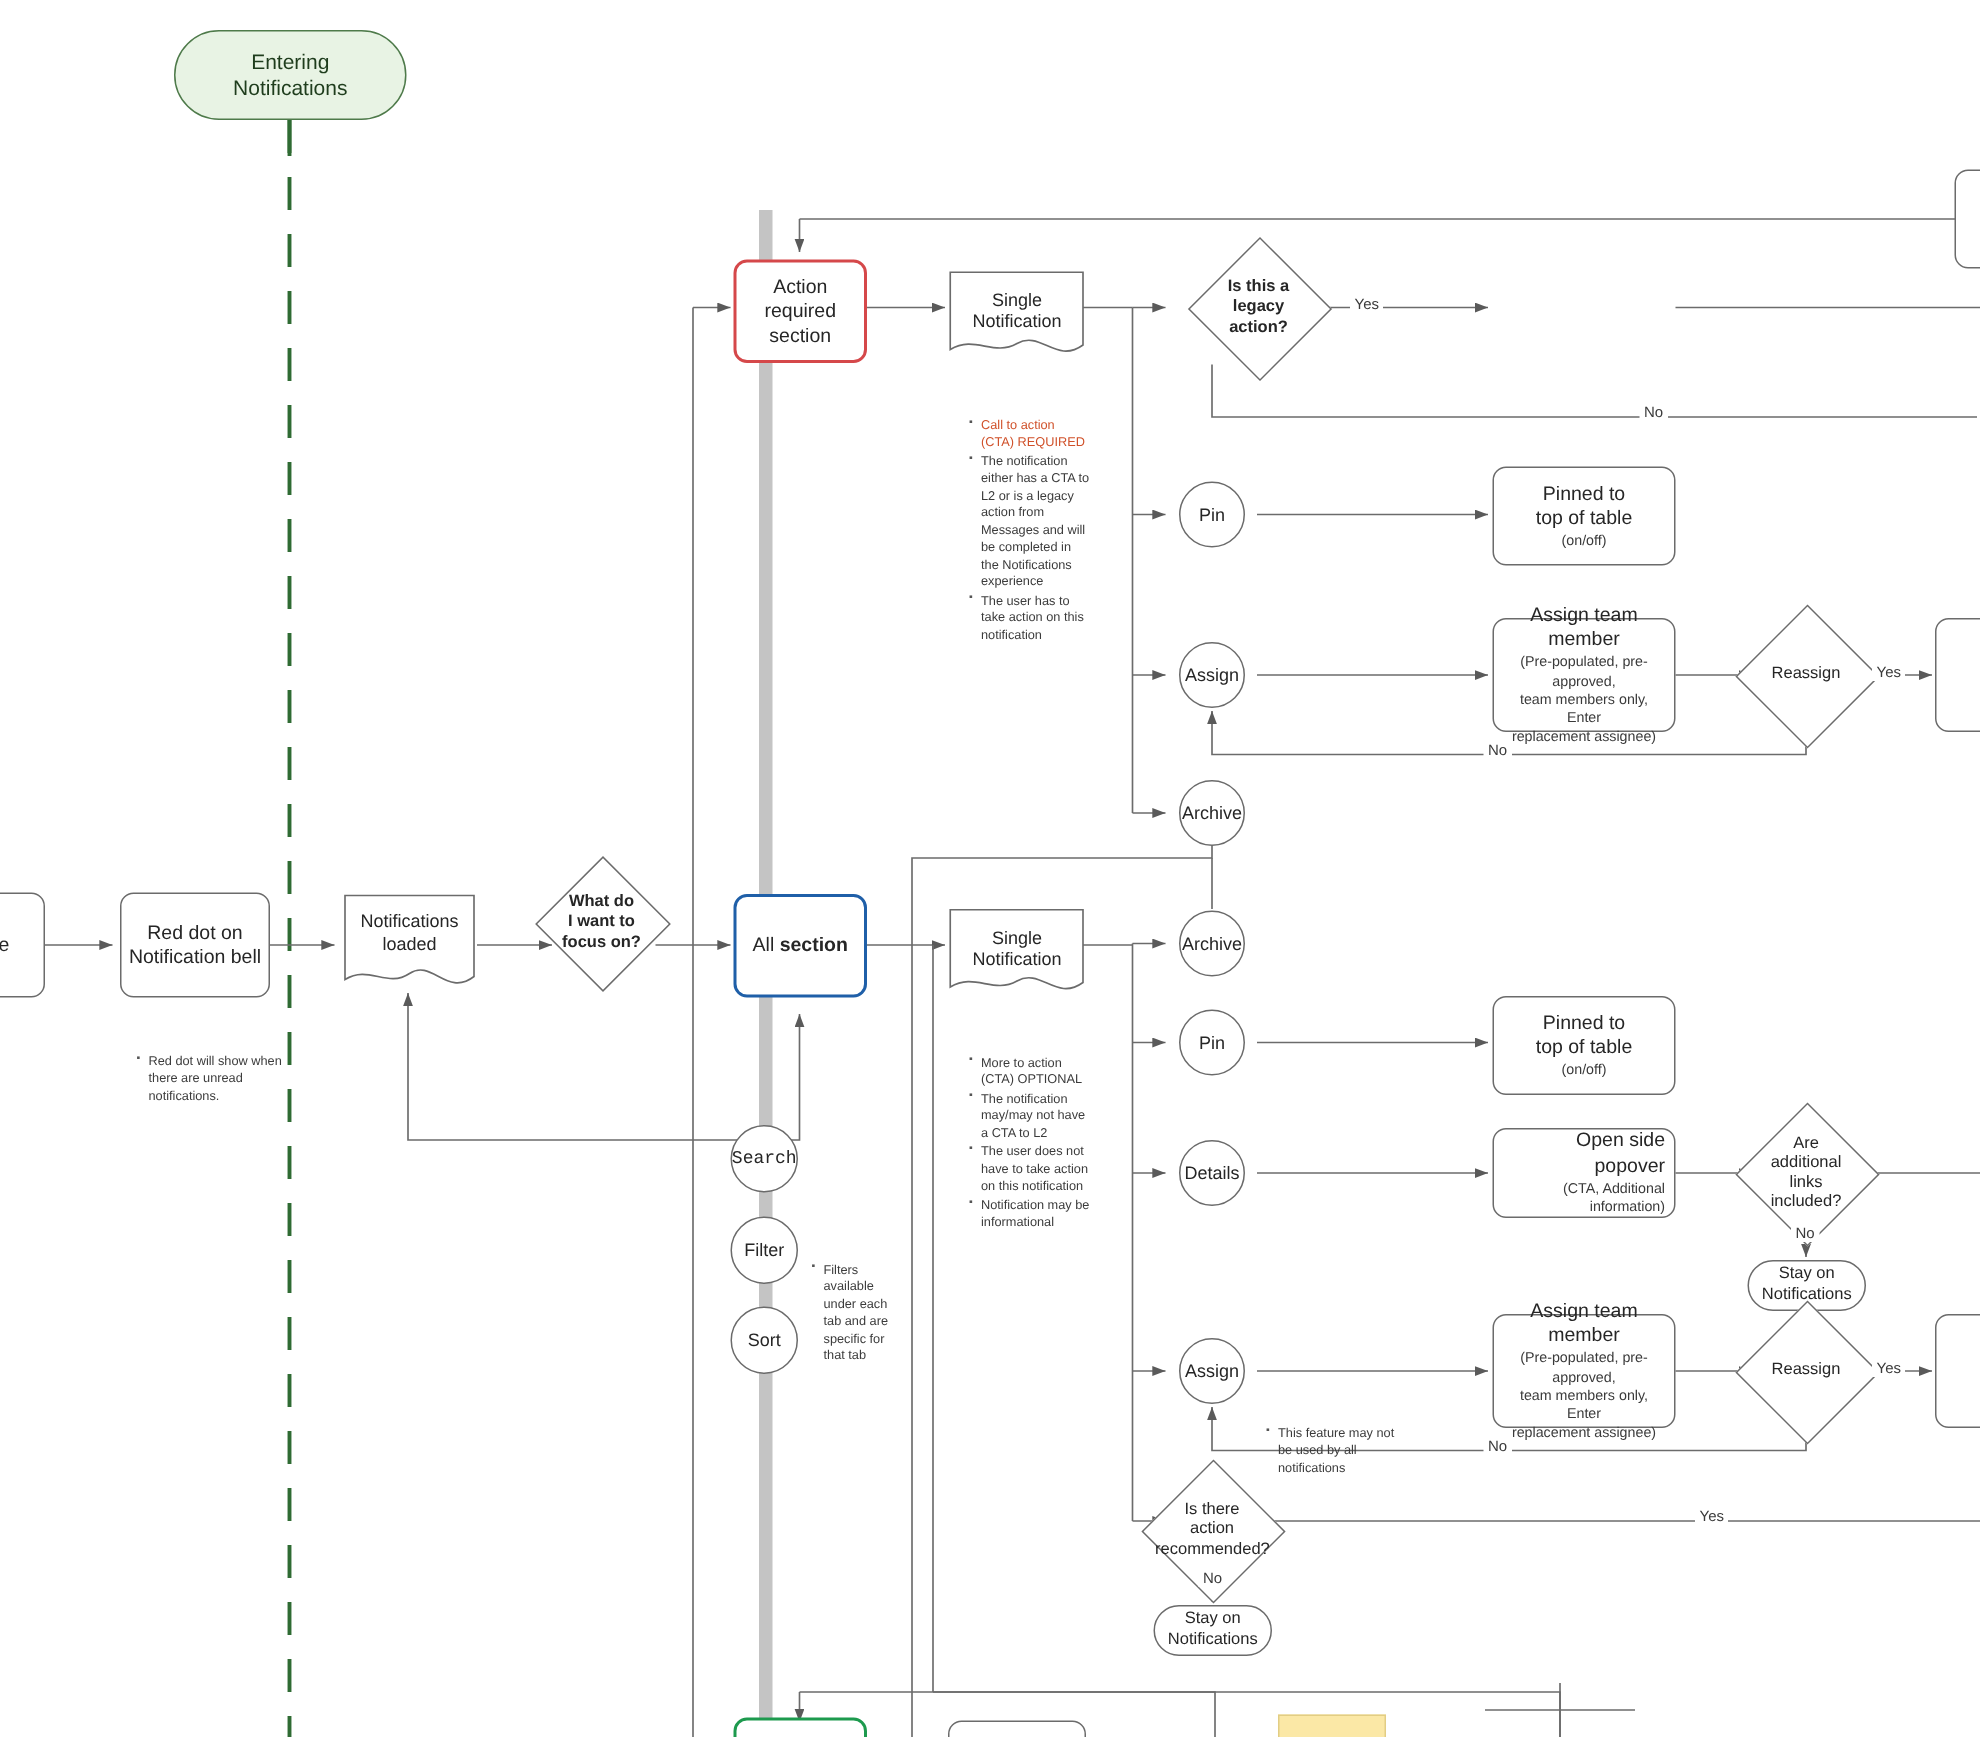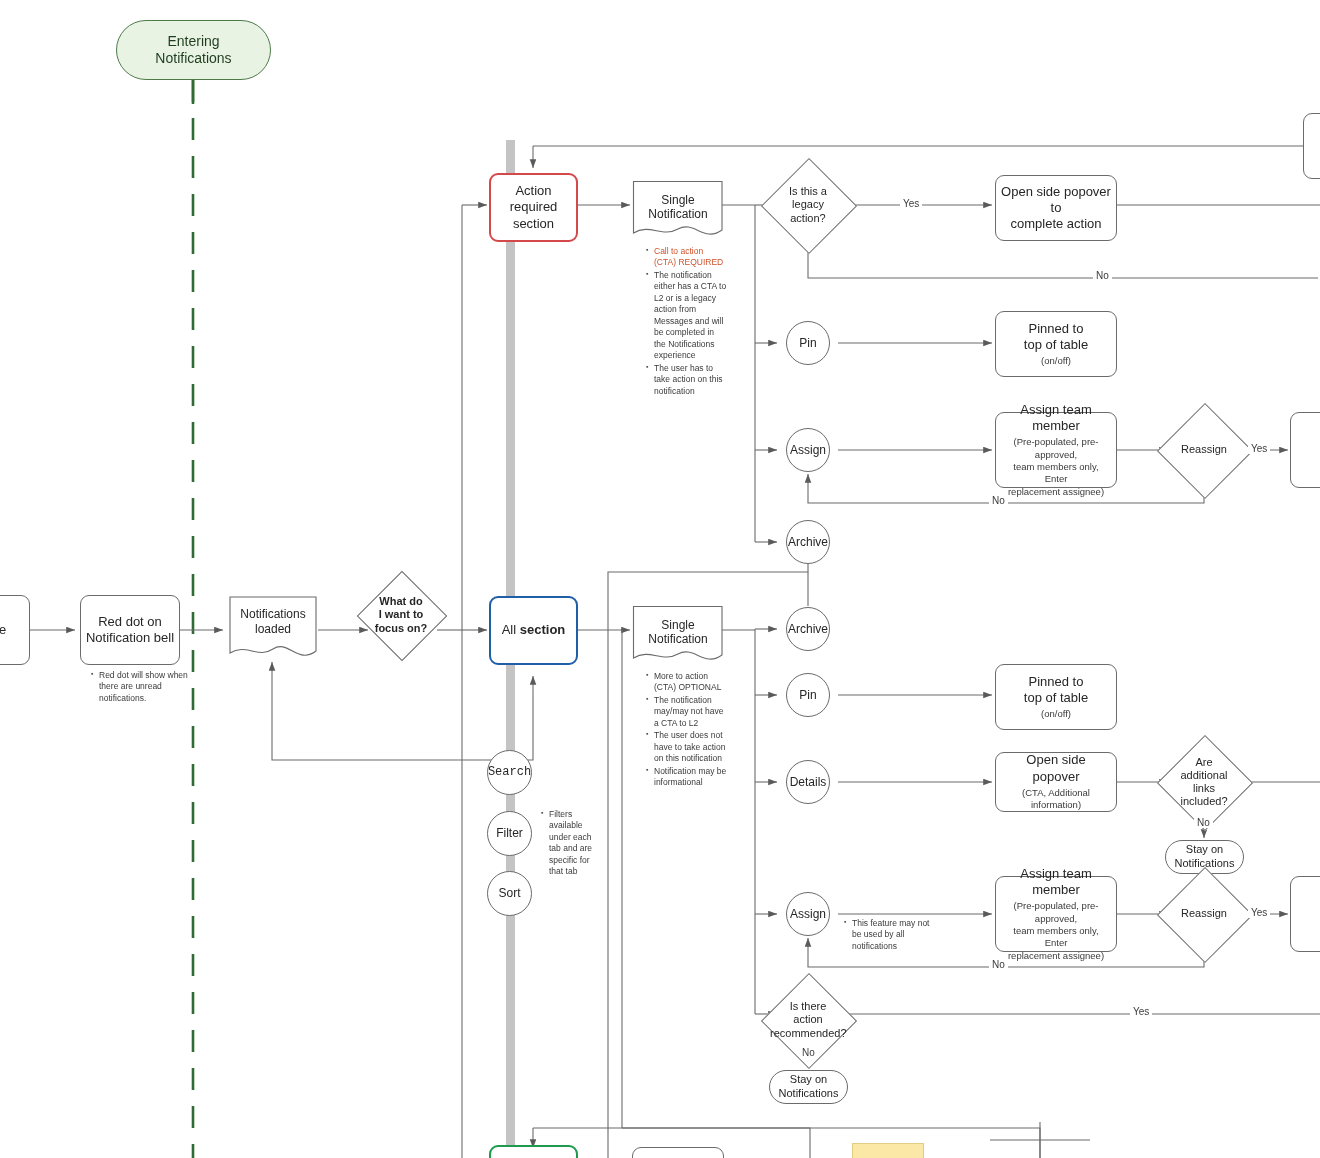--- a/index.html
+++ b/index.html
@@ -14,21 +14,21 @@
   .title{font-size:13px;}
   .sub{font-size:9.5px;color:#3a3a3a;margin-top:2px;line-height:1.3;}
   .terminal{border-radius:999px;font-size:13px;}
   .start{background:#e8f3e4;border:1px solid #4e7a4a;color:#1f3d1d;font-size:14px;}
   .circle{border-radius:50%;font-size:12px;}
   .diamond-wrap{position:absolute;display:flex;align-items:center;justify-content:center;}
   .diamond-shape{position:absolute;left:0;top:0;width:100%;height:100%;
                  border:1px solid #6b6b6b;background:#fff;transform:rotate(45deg);}
   .diamond-lbl{position:relative;font-size:11px;text-align:center;line-height:1.2;z-index:2;
                width:115%;}
-  .note{position:absolute;font-size:8.5px;line-height:1.35;color:#3b3b3b;}
+  .note{position:absolute;font-size:8.5px;line-height:1.35;color:#3b3b3b;margin-top:32px;}
   .note ul{margin:0;padding-left:9px;list-style:none;}
   .note li{margin-bottom:1px;position:relative;padding-left:0;}
   .note li:before{content:"▪";position:absolute;left:-8px;top:-1px;font-size:7px;color:#555;}
   .note li.red{color:#d0512a;}
   .red-box{border:2px solid #d5484a;}
   .blue-box{border:2px solid #1f5fa8;}
   .green-box{border:2px solid #1d9a4e;}
   .yellow-note{background:#fbe8a6;border:1px solid #e2cd84;font-size:8px;color:#3b3b3b;}
   .lane{position:absolute;background:#c4c4c4;width:9px;}
   .edge-lbl{position:absolute;font-size:10px;color:#3b3b3b;background:#fff;padding:0 3px;}
@@ -214,35 +214,31 @@
 
   <div class="note" style="left:645px;top:671px;width:82px;">
     <ul>
       <li>More to action (CTA) OPTIONAL</li>
       <li>The notification may/may not have a CTA to L2</li>
       <li>The user does not have to take action on this notification</li>
       <li>Notification may be informational</li>
     </ul>
   </div>
 
-  <div class="diamond-wrap" style="left:775px;top:172px;width:66px;height:66px;">
+  <div class="diamond-wrap" style="left:806px;top:172px;width:66px;height:66px;font-weight:bold;">
     <div class="diamond-shape"></div>
     <div class="diamond-lbl">
       <div>Is this a</div>
       <div>legacy</div>
       <div>action?</div>
     </div>
   </div>
   <div class="edge-lbl" style="left:900px;top:198px;">Yes</div>
   <div class="edge-lbl" style="left:1093px;top:270px;">No</div>
 
-  <div class="node rounded" style="left:995px;top:175px;width:122px;height:66px;">
-    <div class="title">Open side popover to</div>
-    <div class="title">complete action</div>
-  </div>
 
   <div class="node circle" style="left:786px;top:321px;width:44px;height:44px;">
     <div>Pin</div>
   </div>
   <div class="node rounded" style="left:995px;top:311px;width:122px;height:66px;">
     <div class="title">Pinned to</div>
     <div class="title">top of table</div>
     <div class="sub">(on/off)</div>
   </div>
 
@@ -287,21 +283,21 @@
   <div class="node rounded" style="left:995px;top:664px;width:122px;height:66px;">
     <div class="title">Pinned to</div>
     <div class="title">top of table</div>
     <div class="sub">(on/off)</div>
   </div>
 
   <div class="node circle" style="left:786px;top:760px;width:44px;height:44px;">
     <div>Details</div>
   </div>
 
-  <div class="node rounded" style="left:995px;top:752px;width:122px;height:60px;padding:12px 6px;">
+  <div class="node rounded" style="left:995px;top:752px;width:122px;height:60px;padding:12px 6px;text-align:right;">
     <div class="title">Open side popover</div>
     <div class="sub">(CTA, Additional information)</div>
   </div>
 
   <div class="diamond-wrap" style="left:1171px;top:749px;width:66px;height:66px;">
     <div class="diamond-shape"></div>
     <div class="diamond-lbl">
       <div>Are additional</div>
       <div>links</div>
       <div>included?</div>

